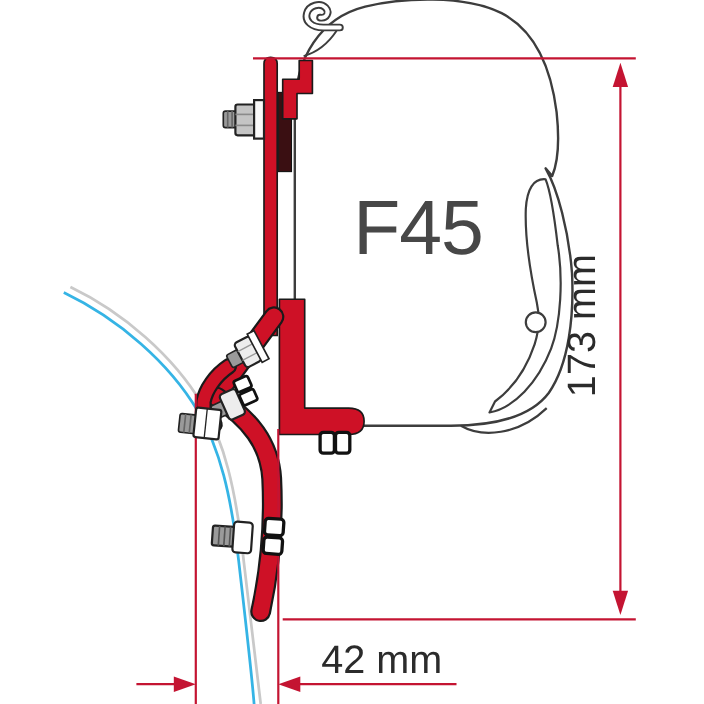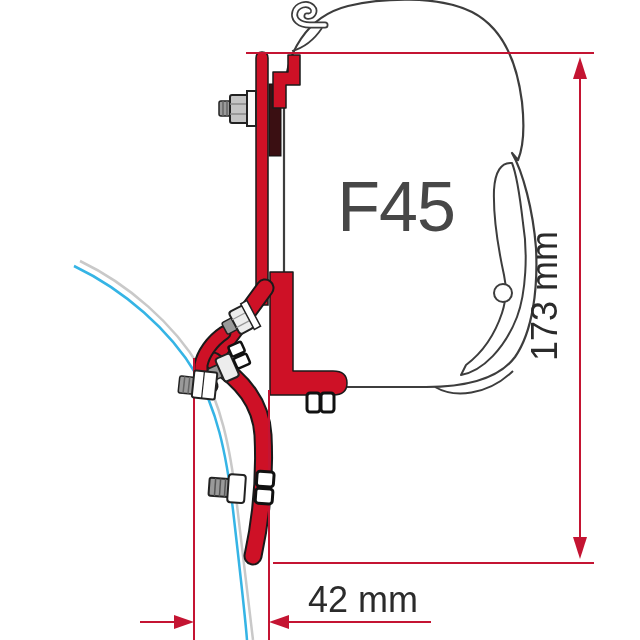--- a/index.html
+++ b/index.html
@@ -1,16 +1,16 @@
 <!DOCTYPE html>
 <html><head>
 <meta charset="utf-8">
 <style>
   html,body{margin:0;padding:0;background:#fff;}
-  .canvas{position:relative;width:584px;height:640px;background:#ffffff;overflow:hidden;margin-left:16px;}
+  .canvas{position:relative;width:584px;height:640px;background:#ffffff;overflow:hidden;}
   .canvas svg{position:absolute;left:0;top:0;}
   text{font-family:"Liberation Sans","DejaVu Sans",sans-serif;}
   .dim-label{font-size:36px;fill:#2b2b2b;}
   .product-label{font-size:70px;fill:#474747;font-weight:300;letter-spacing:-1px;}
 </style>
 </head>
 <body>
 
 <div class="canvas">
 <svg width="640" height="640" viewBox="0 0 640 640">

